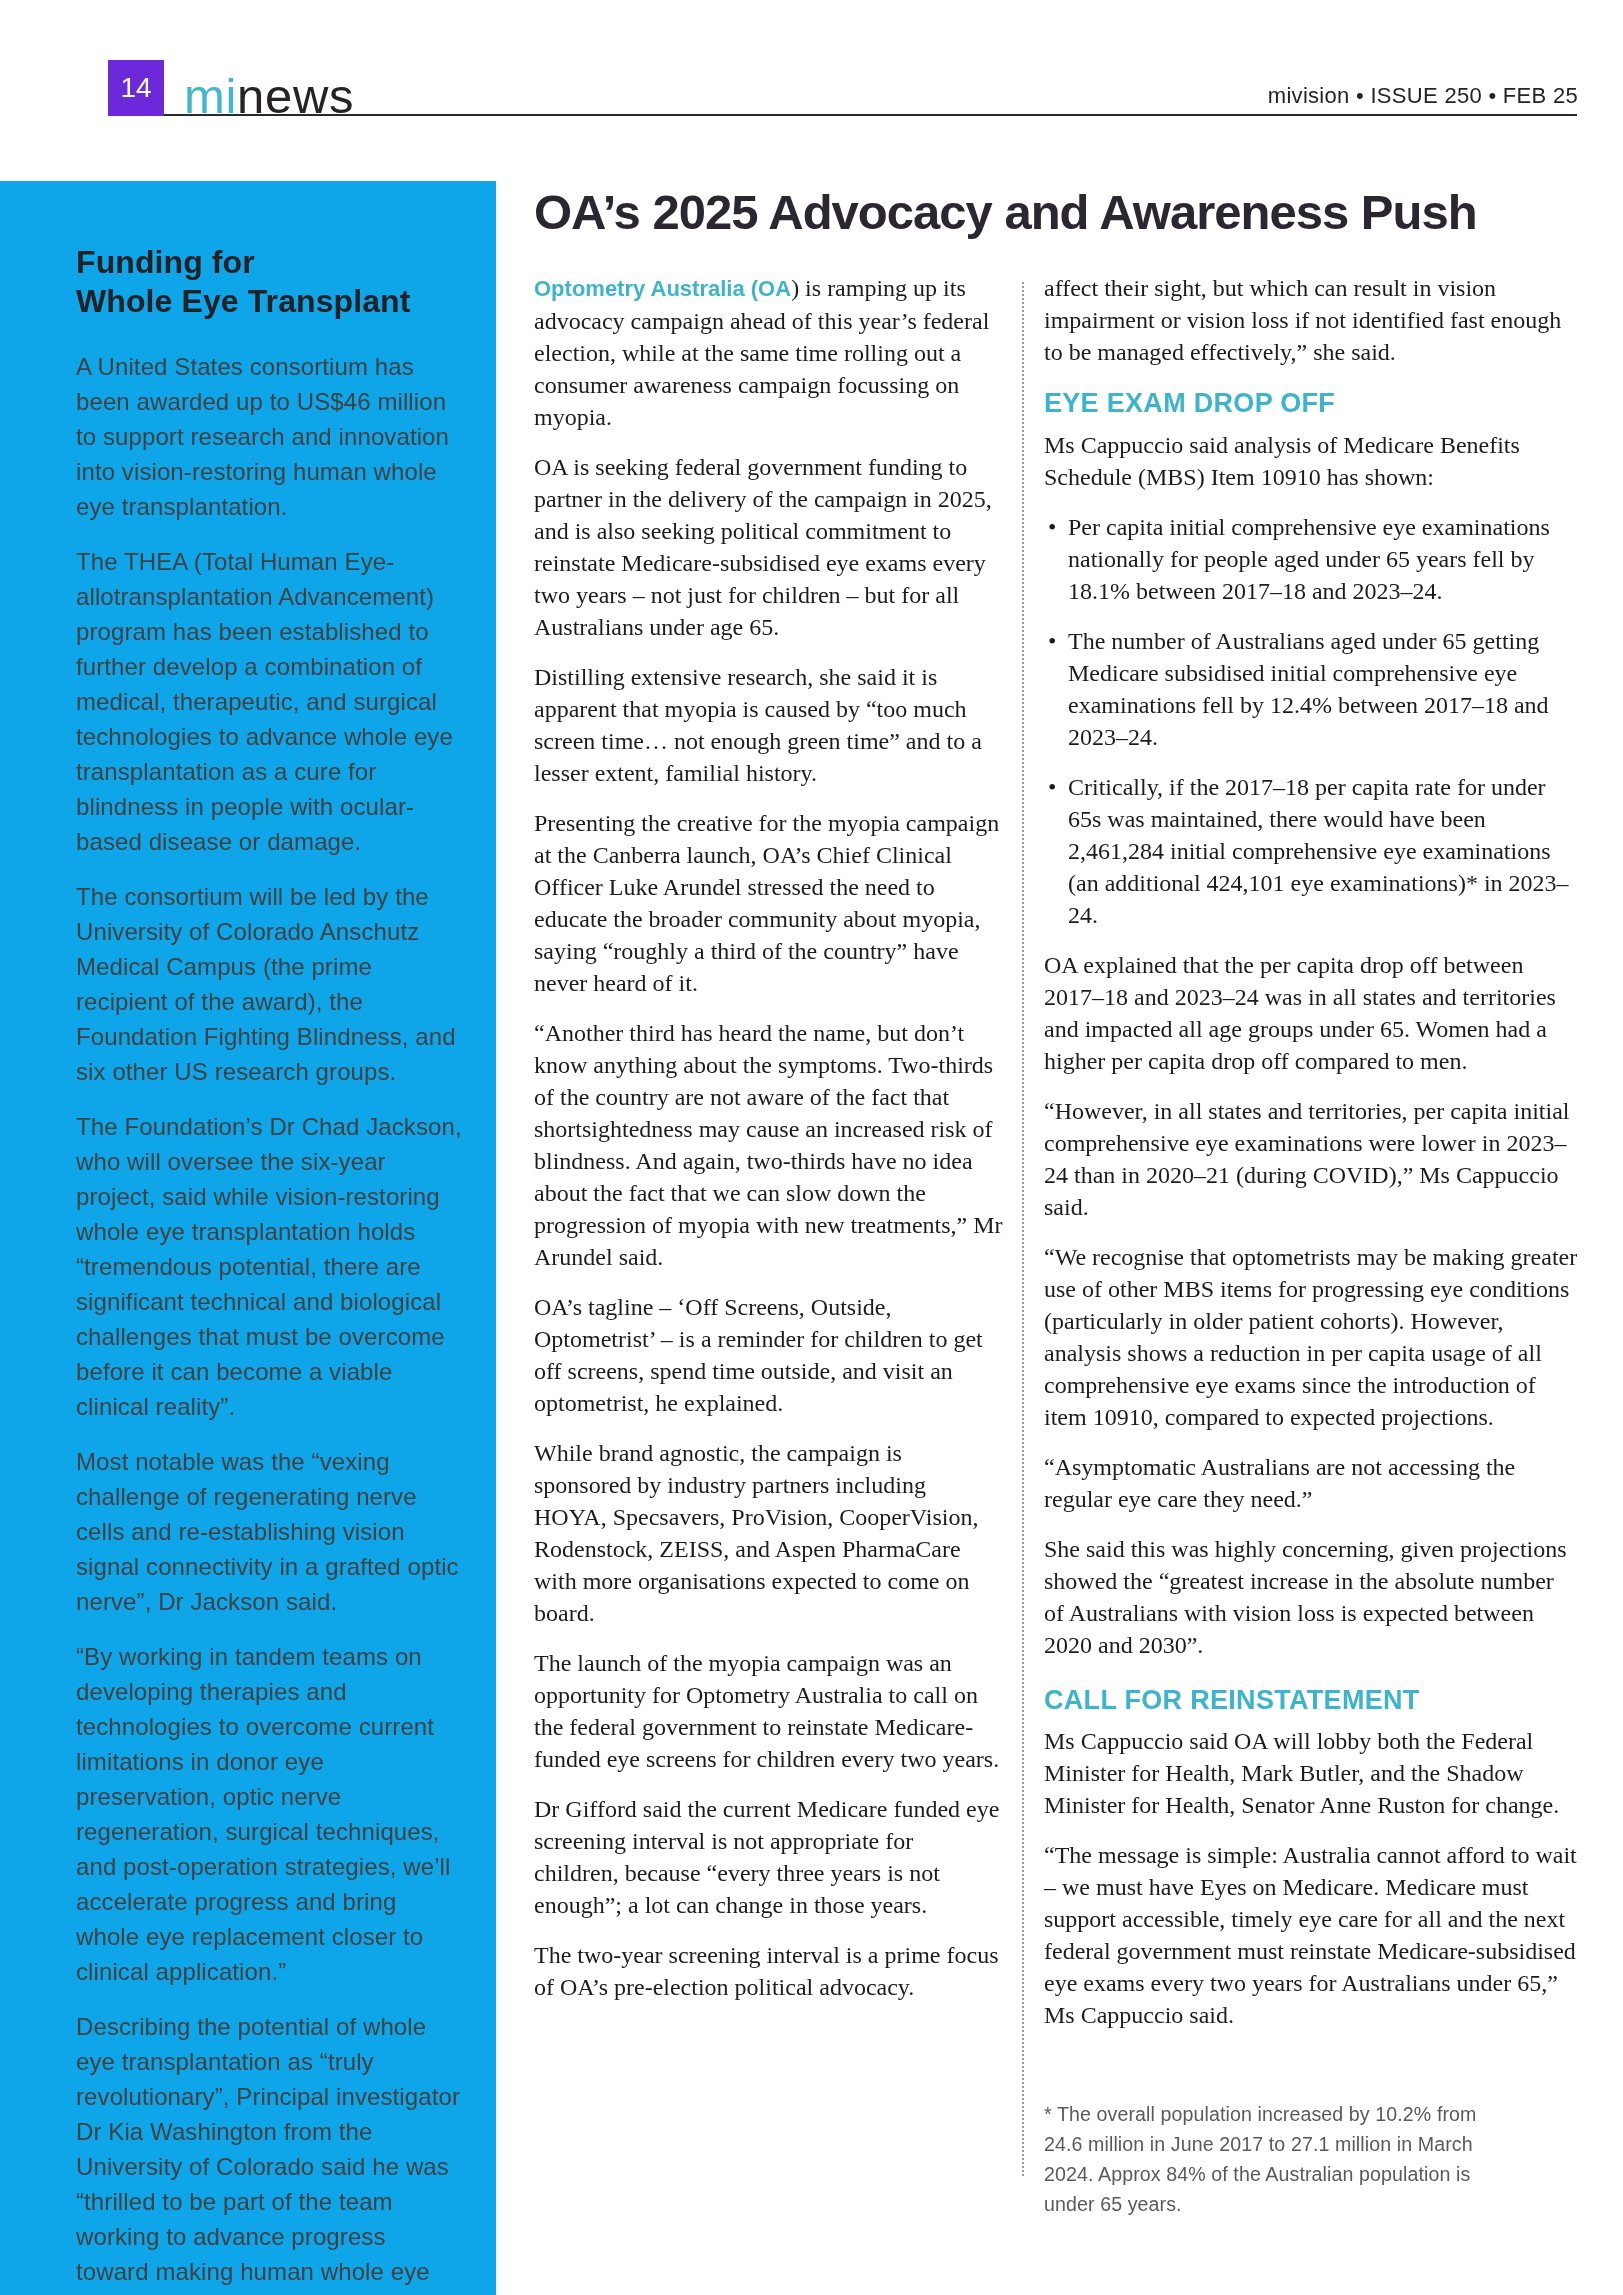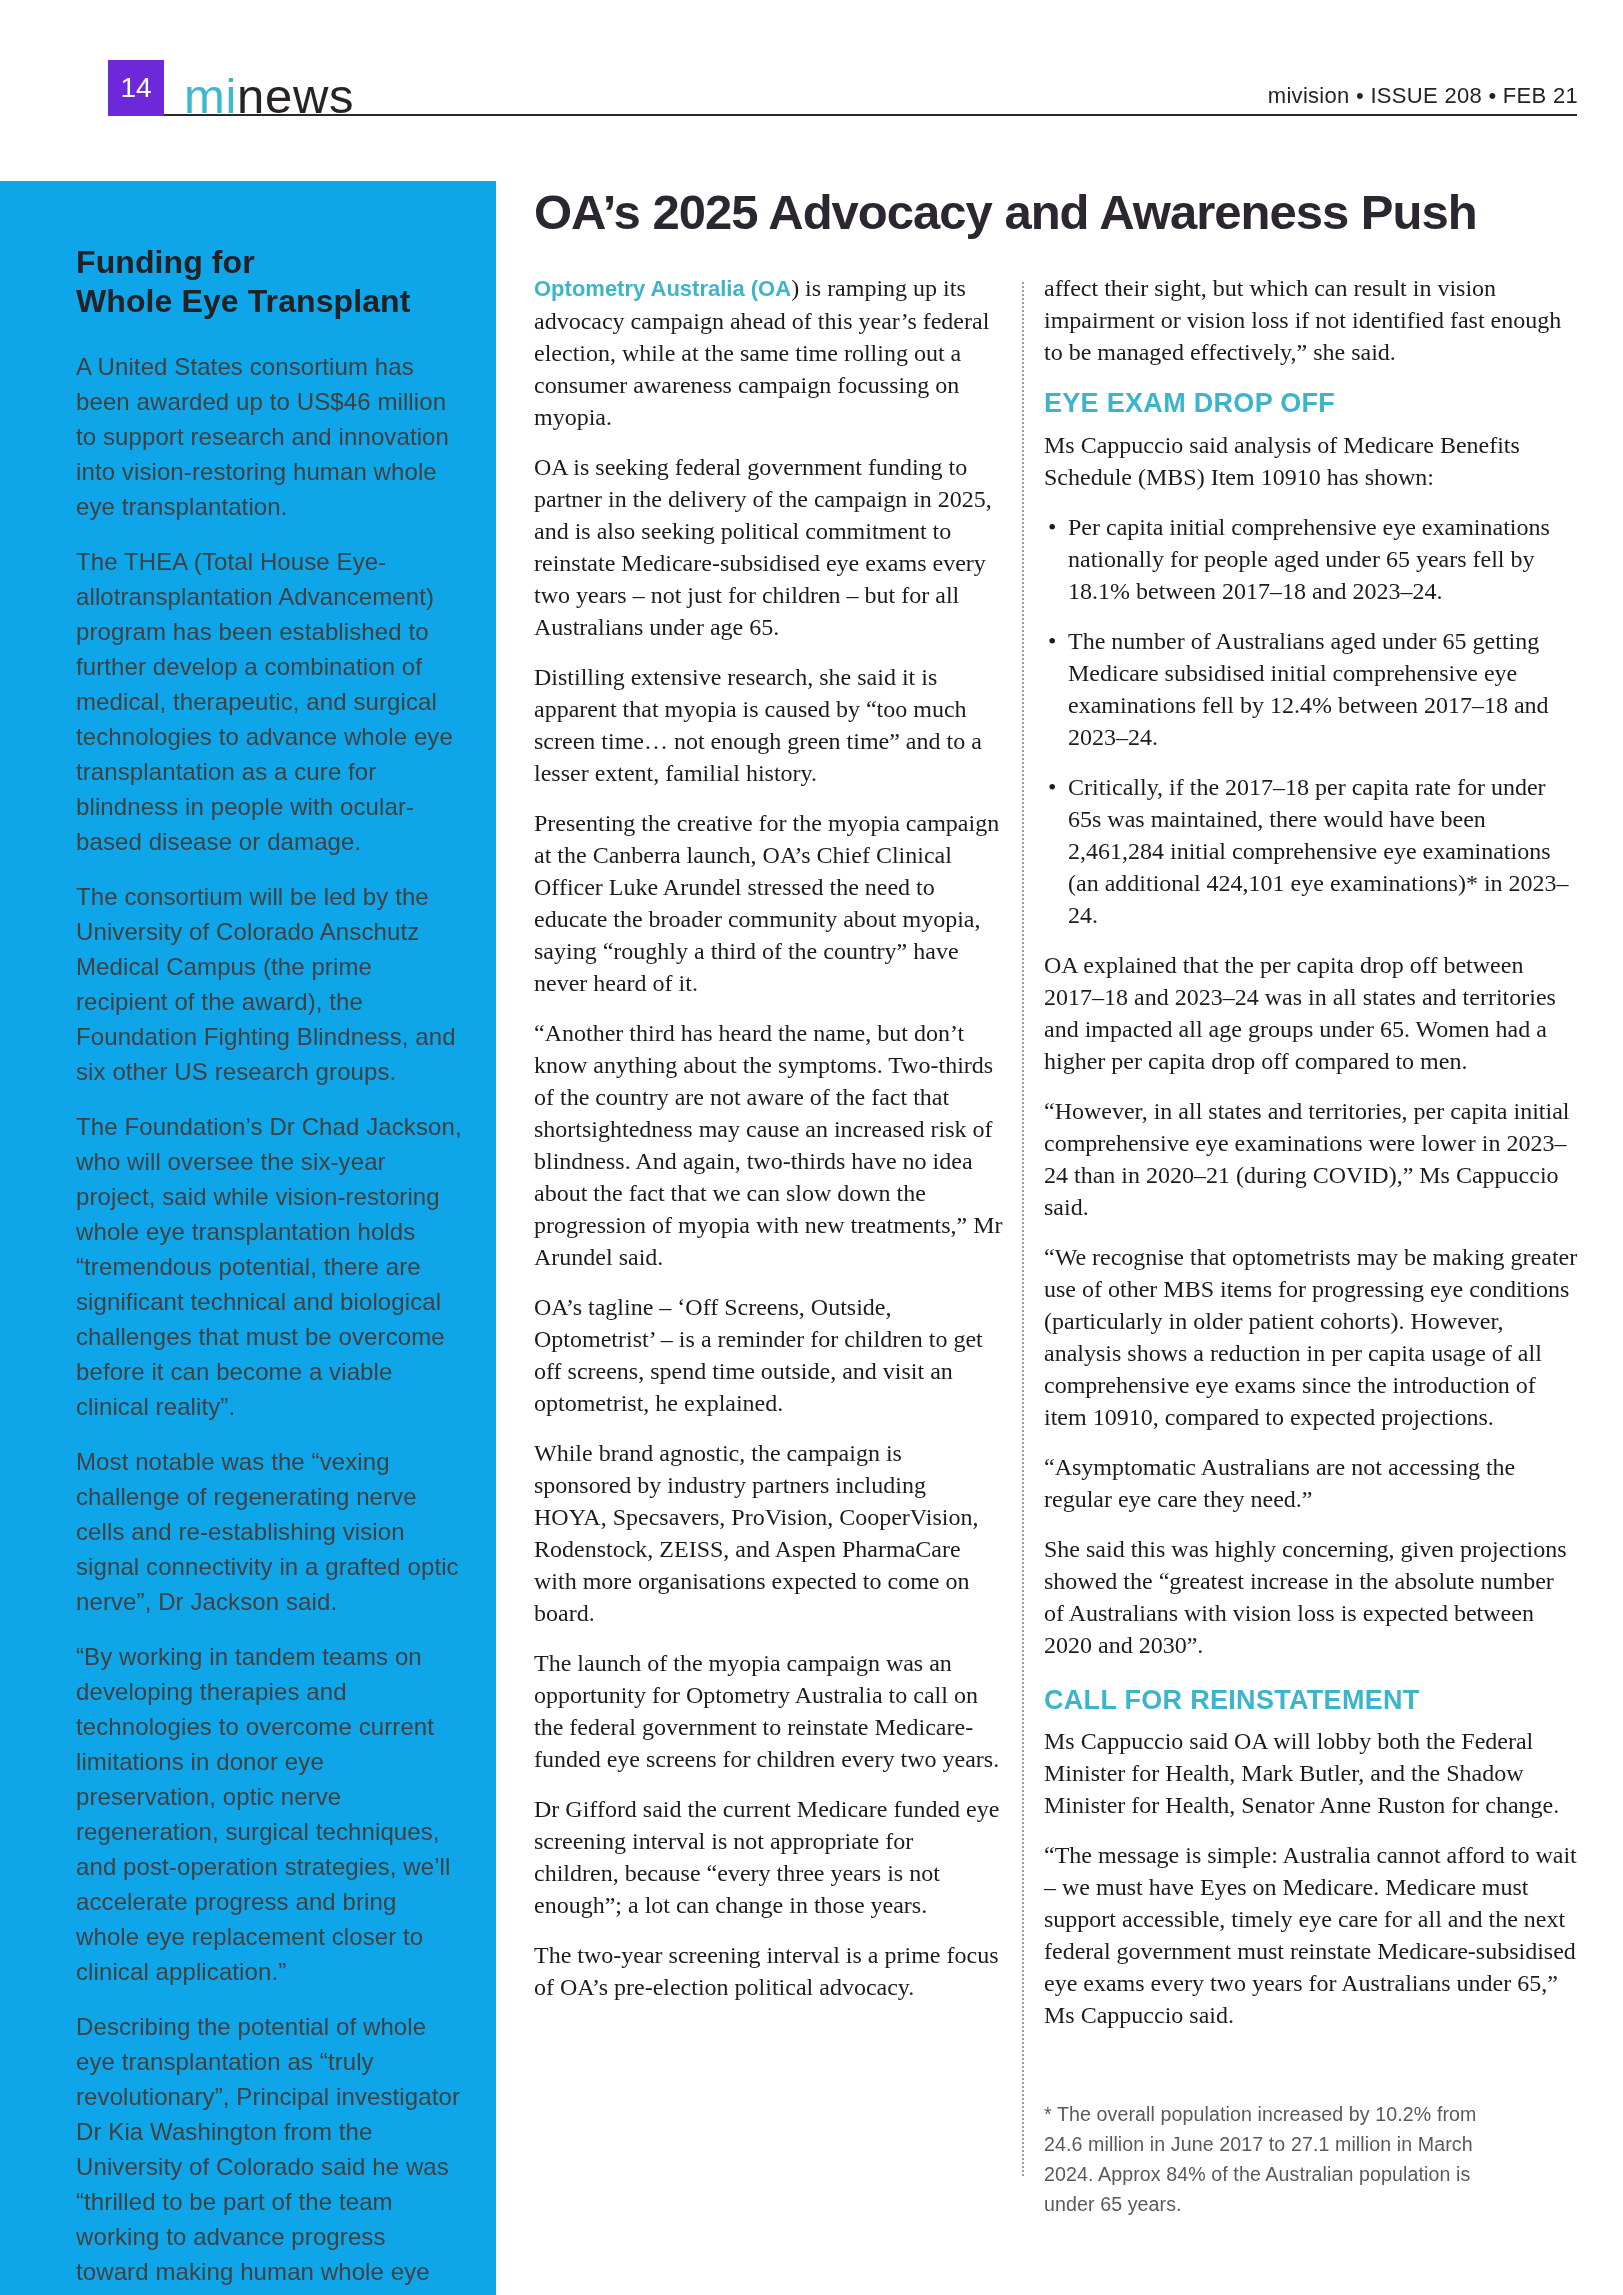--- a/index.html
+++ b/index.html
@@ -92,28 +92,28 @@
 </style>
 </head>
 <body>
 
 <div class="pagenum-box">
   <span>14</span>
 </div>
 <div class="logo">
   <span class="mi">mi</span><span>news</span>
 </div>
-<div class="issue-line">mivision • ISSUE 208 • FEB 21</div>
+<div class="issue-line">mivision • ISSUE 250 • FEB 25</div>
 <div class="header-rule"></div>
 
 <aside class="sidebar">
   <h2>Funding for
 Whole Eye Transplant</h2>
   <p>A United States consortium has been awarded up to US$46 million to support research and innovation into vision-restoring human whole eye transplantation.</p>
-  <p>The THEA (Total House Eye-allotransplantation Advancement) program has been established to further develop a combination of medical, therapeutic, and surgical technologies to advance whole eye transplantation as a cure for blindness in people with ocular-based disease or damage.</p>
+  <p>The THEA (Total Human Eye-allotransplantation Advancement) program has been established to further develop a combination of medical, therapeutic, and surgical technologies to advance whole eye transplantation as a cure for blindness in people with ocular-based disease or damage.</p>
   <p>The consortium will be led by the University of Colorado Anschutz Medical Campus (the prime recipient of the award), the Foundation Fighting Blindness, and six other US research groups.</p>
   <p>The Foundation’s Dr Chad Jackson, who will oversee the six-year project, said while vision-restoring whole eye transplantation holds “tremendous potential, there are significant technical and biological challenges that must be overcome before it can become a viable clinical reality”.</p>
   <p>Most notable was the “vexing challenge of regenerating nerve cells and re-establishing vision signal connectivity in a grafted optic nerve”, Dr Jackson said.</p>
   <p>“By working in tandem teams on developing therapies and technologies to overcome current limitations in donor eye preservation, optic nerve regeneration, surgical techniques, and post-operation strategies, we’ll accelerate progress and bring whole eye replacement closer to clinical application.”</p>
   <p>Describing the potential of whole eye transplantation as “truly revolutionary”, Principal investigator Dr Kia Washington from the University of Colorado said he was “thrilled to be part of the team working to advance progress toward making human whole eye allotransplantation as a cure for blindness a reality”.</p>
 </aside>
 
 <h1 class="headline">OA’s 2025 Advocacy and Awareness Push</h1>
 
 <div class="columns">

